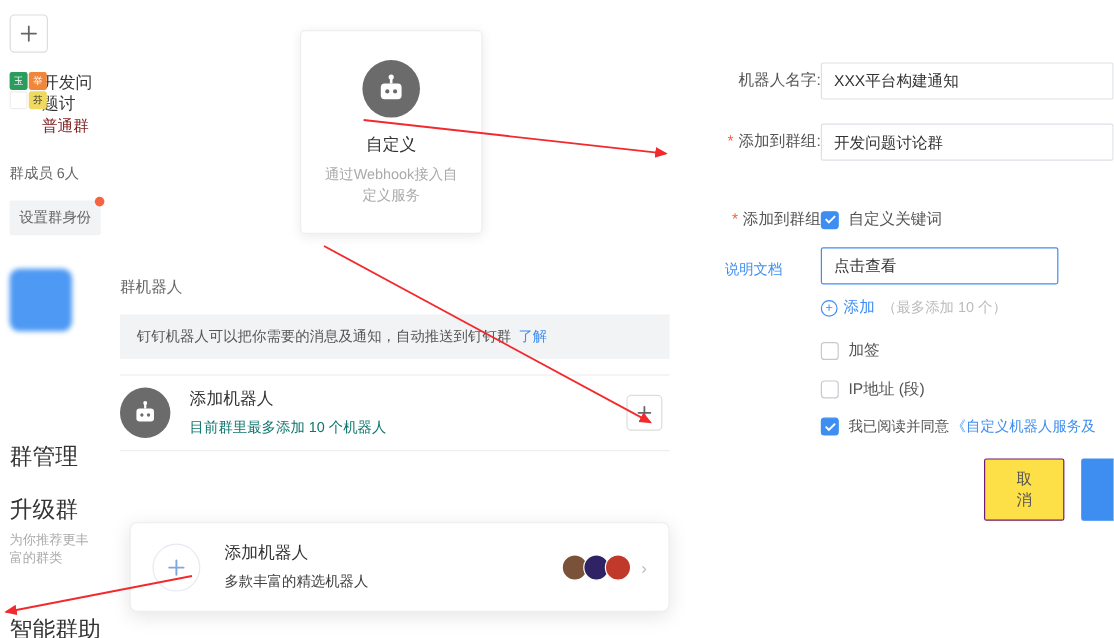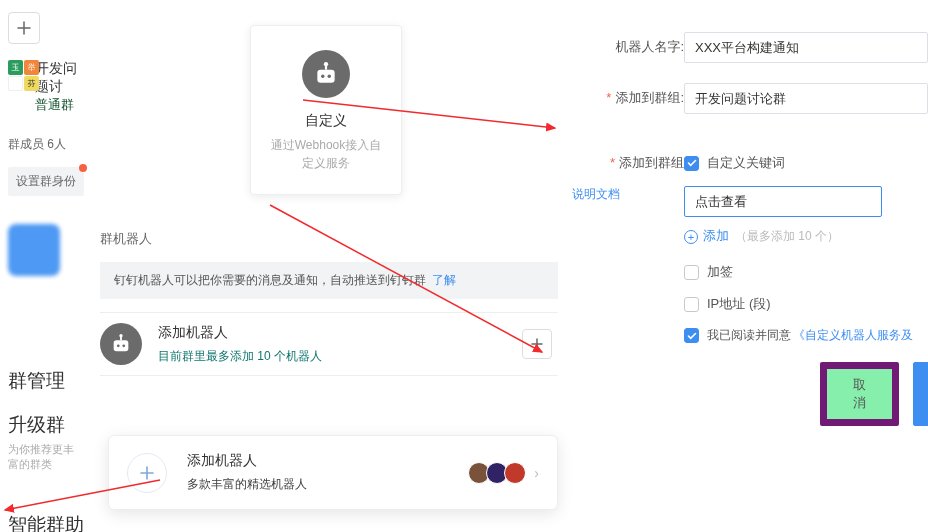--- a/index.html
+++ b/index.html
@@ -5,21 +5,21 @@
 *{margin:0;padding:0;box-sizing:border-box;font-family:"PingFang SC","Microsoft YaHei",sans-serif;}
 body{background:#fff;color:#333;font-size:14px;position:relative;width:928px;height:532px;overflow:hidden;}
 .left-pane{position:absolute;left:0;top:0;width:92px;height:100%;padding:12px 8px}
 .plus-box{width:32px;height:32px;border:1px solid #ddd;border-radius:4px;display:flex;align-items:center;justify-content:center;color:#666;cursor:pointer}
 .grp-row{display:flex;align-items:flex-start;margin-top:16px;gap:6px}
 .grp-avatars{width:30px;height:30px;position:relative}
 .av1{position:absolute;width:15px;height:15px;background:#2b9c5d;color:#fff;font-size:8px;display:flex;align-items:center;justify-content:center;border-radius:2px}
 .av2{left:16px;background:#f0863a}
 .av3{top:16px;background:#fff;border:1px solid #eee}
 .av4{top:16px;left:16px;background:#efd95f;color:#333}
-.grp-title{color:#14532d;font-size:13px}
+.grp-title{color:#7f1d1d;font-size:13px}
 .blue-block{margin-top:28px;width:52px;height:52px;background:#3a8ef2;border-radius:8px;filter:blur(2px);opacity:.9}
 .side-heading{margin-top:18px;color:#333;font-size:19px}
 .side-sub{font-size:11px;color:#aaa;margin-top:4px}
 
 .mid-pane{position:absolute;left:100px;top:0;width:464px;height:100%;}
 .member-cnt{font-size:12px;color:#666}
 .set-role{margin-top:14px;position:relative;background:#f2f3f5;color:#666;font-size:12px;padding:6px 8px;border-radius:2px;display:inline-block}
 .dot{position:absolute;top:-3px;right:-3px;width:8px;height:8px;background:#f56343;border-radius:50%}
 
 .card-custom{position:absolute;left:150px;top:25px;width:152px;padding:24px 12px 22px;text-align:center;border:1px solid #eee;border-radius:4px;box-shadow:0 2px 10px rgba(0,0,0,.08);background:#fff}
@@ -43,42 +43,42 @@
 .float-plus{width:40px;height:40px;border-radius:50%;border:1px solid #e4e9f2;display:flex;align-items:center;justify-content:center;color:#7ea8dc;font-size:22px;margin-right:20px}
 .float-card .t{color:#333;margin-bottom:6px}
 .float-card .d{color:#404040;font-size:12px}
 .mini-avatars{margin-left:auto;display:flex;align-items:center;gap:-4px}
 .ma{width:22px;height:22px;border-radius:50%;border:1px solid #fff;display:inline-block}
 .m1{background:#7a523a}
 .m2{background:#2f2366;margin-left:-4px}
 .m3{background:#c0392b;margin-left:-4px}
 .chev{color:#bbb;margin-left:8px}
 
-.right-pane{position:absolute;left:572px;top:0;width:356px;height:100%;padding-top:32px}
+.right-pane{position:absolute;left:572px;top:0;width:356px;height:100%;padding-top:52px}
 .form-row{display:flex;align-items:flex-start;margin-bottom:20px}
 .lbl{width:112px;text-align:right;color:#555;font-size:13px;padding-top:6px}
 .req::before{content:"*";color:#f56343;margin-right:4px}
 .ipt{flex:1;border:1px solid #dcdfe6;border-radius:2px;padding:7px 10px;font-size:13px;color:#333;outline:none}
 .kw-ipt{border-color:#3e8ef2}
-.doc-link{color:#3e8ef2;font-size:12px;margin-top:14px;display:block;text-align:left;width:112px}
+.doc-link{color:#3e8ef2;font-size:12px;margin-top:24px;display:block;text-align:center;width:112px}
 .sec-block{display:flex;align-items:flex-start;margin-bottom:8px}
 .sec-block .col{flex:1}
 .ck-row{display:flex;align-items:center;margin-bottom:14px;font-size:13px;color:#555}
 .ck{width:15px;height:15px;border:1px solid #c6cad0;border-radius:3px;margin-right:8px;display:flex;align-items:center;justify-content:center;background:#fff}
 .ck.on{background:#3e8ef2;border-color:#3e8ef2}
 .ck.on svg{display:block}
 .ck svg{display:none}
 .add-kw{color:#3e8ef2;font-size:13px;display:flex;align-items:center;margin:10px 0 18px}
 .add-kw .hint{color:#bbb;margin-left:6px;font-size:12px}
 .plus-circle{width:14px;height:14px;border:1px solid #3e8ef2;border-radius:50%;margin-right:5px;display:flex;align-items:center;justify-content:center;font-size:11px;position:relative;top:1px}
 .terms{font-size:12px;color:#555;margin-top:12px}
 .terms a{color:#3e8ef2;text-decoration:none}
 .actions{display:flex;gap:14px;margin:18px 0 0 136px}
 .btn{padding:7px 26px;border-radius:2px;font-size:13px;cursor:pointer}
-.btn-sec{background:#86efac;border:7px solid #701a75;color:#555}
+.btn-sec{background:#fde047;border:1px solid #701a75;color:#555}
 .btn-pri{background:#3e8ef2;border:1px solid #3e8ef2;color:#fff}
 
 svg.arrow{position:absolute;pointer-events:none}
 </style>
 </head>
 <body>
 
 <div class="left-pane">
   <div class="plus-box">
       <svg width="14" height="14" viewBox="0 0 14 14">

